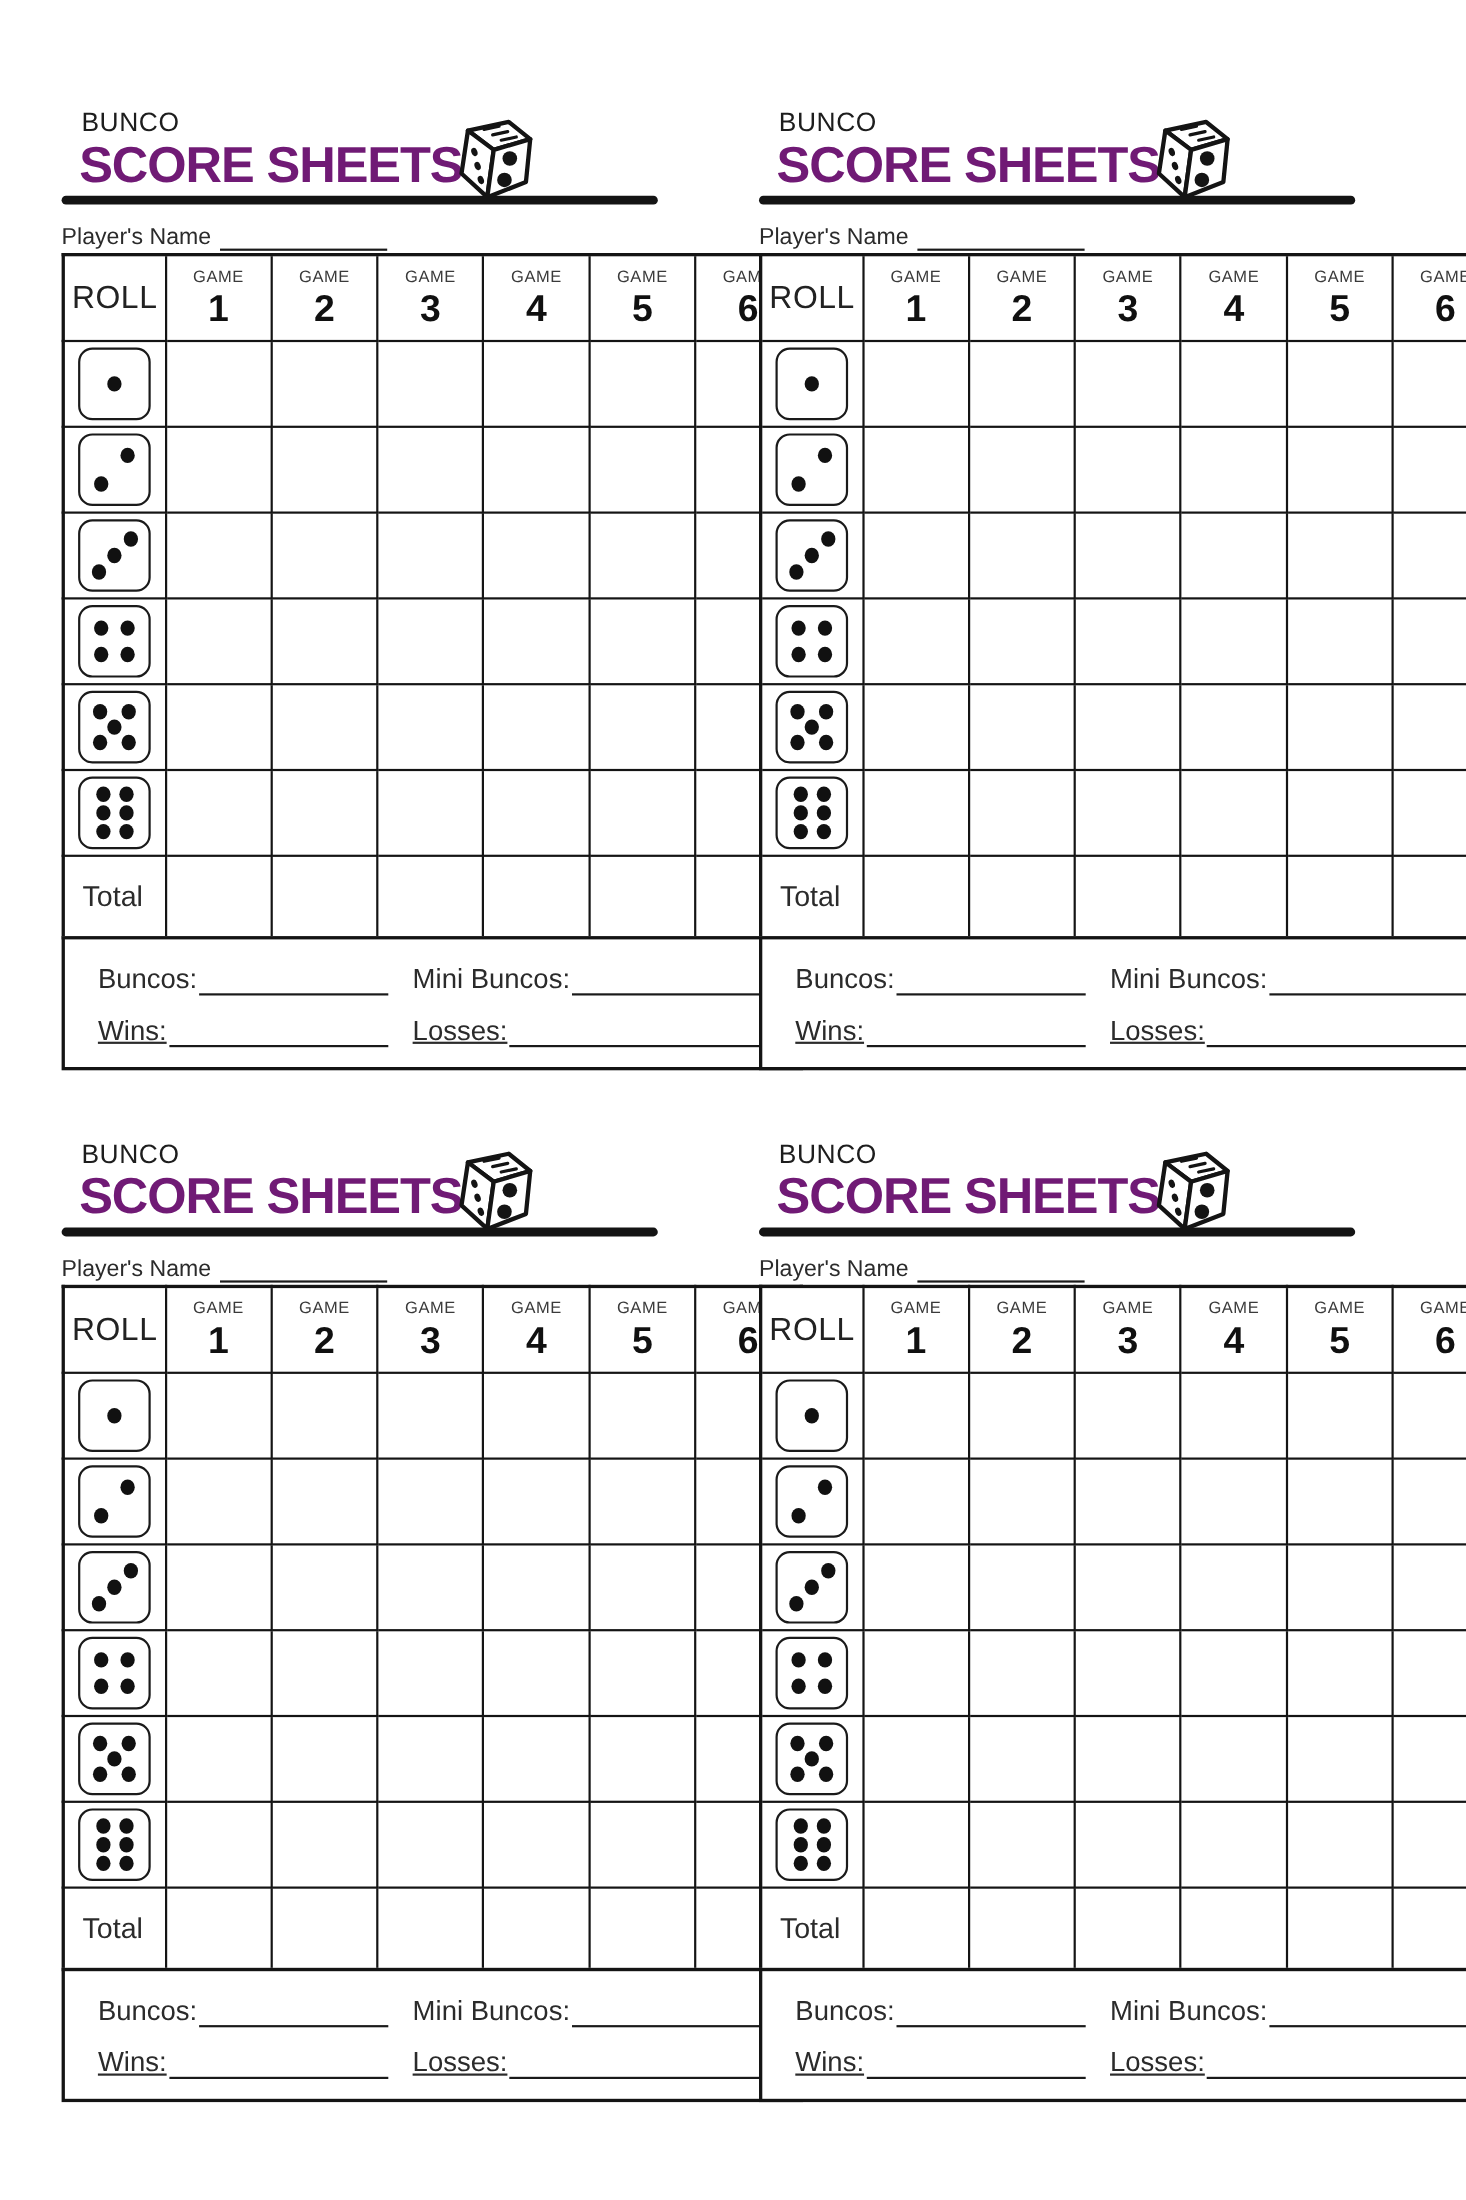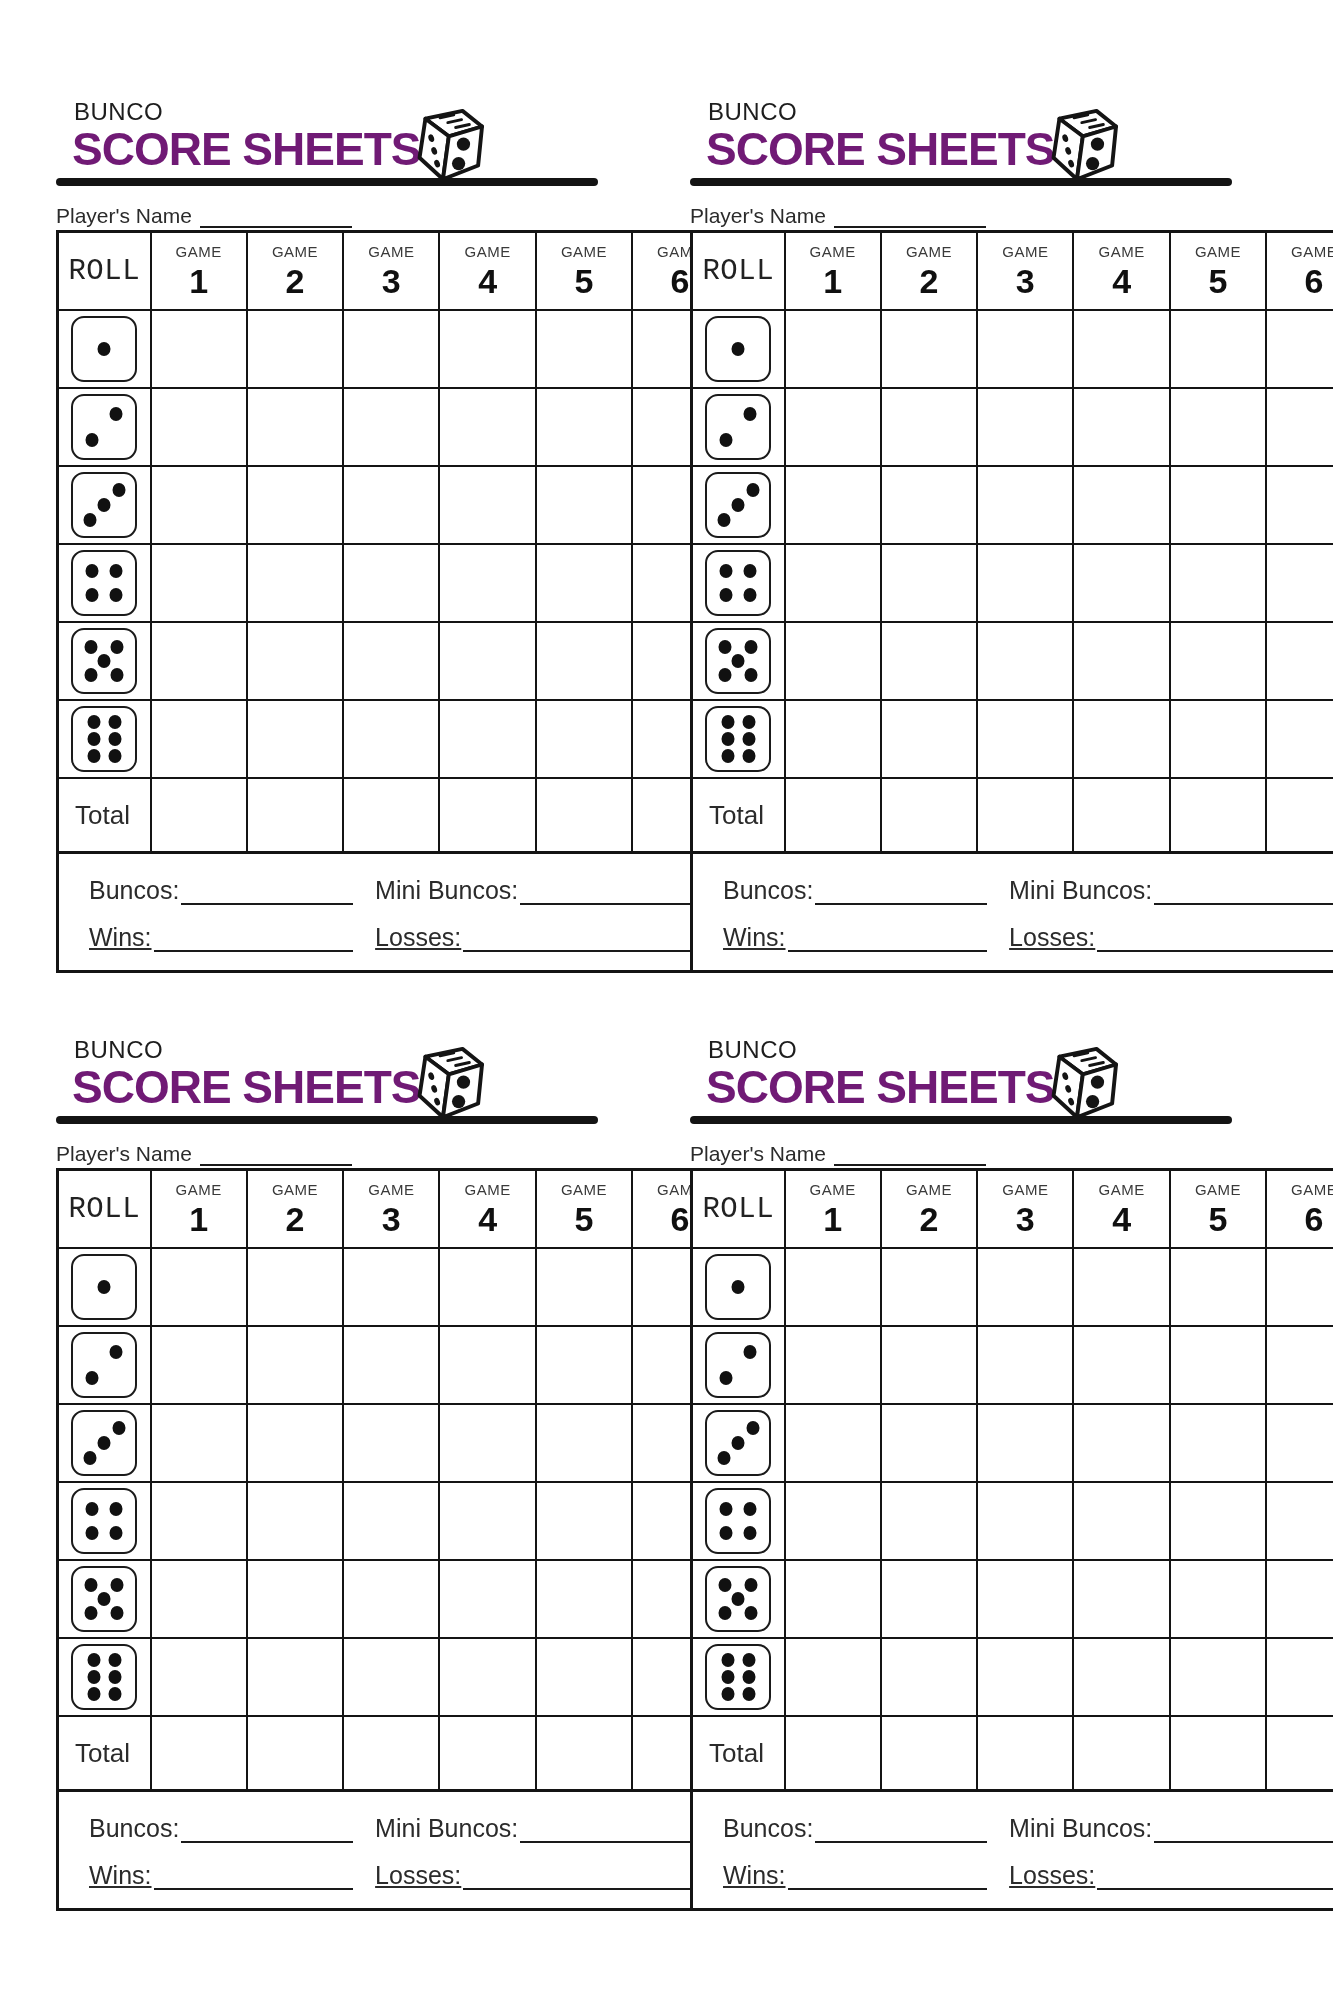--- a/index.html
+++ b/index.html
@@ -18,21 +18,21 @@
   .title{position:absolute;left:16px;top:38px;font-size:46px;font-weight:800;letter-spacing:-1px;color:#701a75;line-height:1;white-space:nowrap;}
   .die-logo{position:absolute;left:336px;top:18px;width:100px;height:82px;}
   .rule{position:absolute;left:0;top:90px;width:542px;height:8px;background:#141414;border-radius:4px;}
 
   .player-row{display:flex;justify-content:flex-start;align-items:flex-end;font-size:21px;color:#2b2b2b;height:28px;margin-bottom:2px;}
   .player-line{width:152px;height:24px;border-bottom:2.5px solid #1a1a1a;margin-left:8px;}
 
   table.score{width:100%;border-collapse:collapse;table-layout:fixed;border:3px solid #141414;}
   table.score td{border:2.5px solid #141414;padding:0;background:#fff;}
   .head td{height:76px;text-align:center;vertical-align:middle;}
-  .roll-cell{font-size:29px;color:#222;letter-spacing:.5px;font-family:Liberation Mono, monospace;}
+  .roll-cell{font-size:29px;color:#222;letter-spacing:.5px;}
   .game-word{display:block;font-size:15px;color:#3a3a3a;letter-spacing:.5px;margin-top:1px;line-height:1.3;}
   .game-num{display:block;font-size:34px;font-weight:800;color:#101010;line-height:1.15;}
   .dice-td{height:76px;vertical-align:middle;}
   .die{width:62px;height:62px;border:2.5px solid #1a1a1a;border-radius:13px;margin:0 auto;position:relative;background:#fff;}
   .pip{position:absolute;width:13px;height:14px;background:#111;border-radius:50%;transform:translate(-50%,-50%);}
   .total-td{height:72px;font-size:26px;color:#2b2b2b;padding-left:16px !important;vertical-align:middle;}
 
   .footer-box{border:3px solid #141414;margin-top:-3px;padding:22px 16px 18px 30px;background:#fff;text-align:center;}
   .frow{display:flex;align-items:flex-end;font-size:25px;color:#2b2b2b;}
   .frow + .frow{margin-top:18px;text-decoration:underline;}

